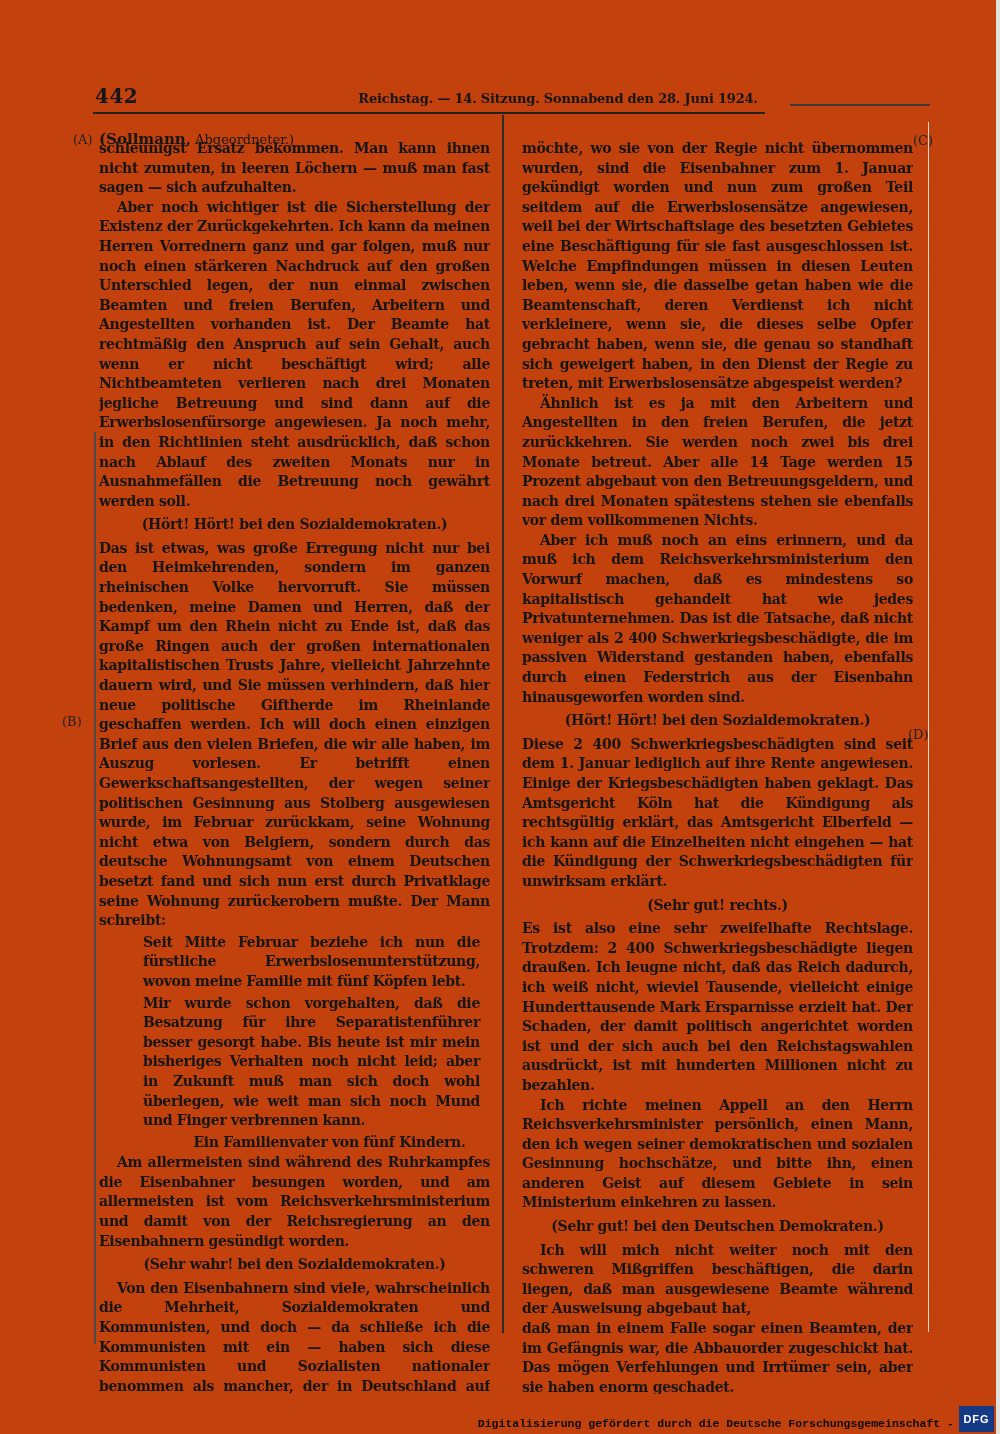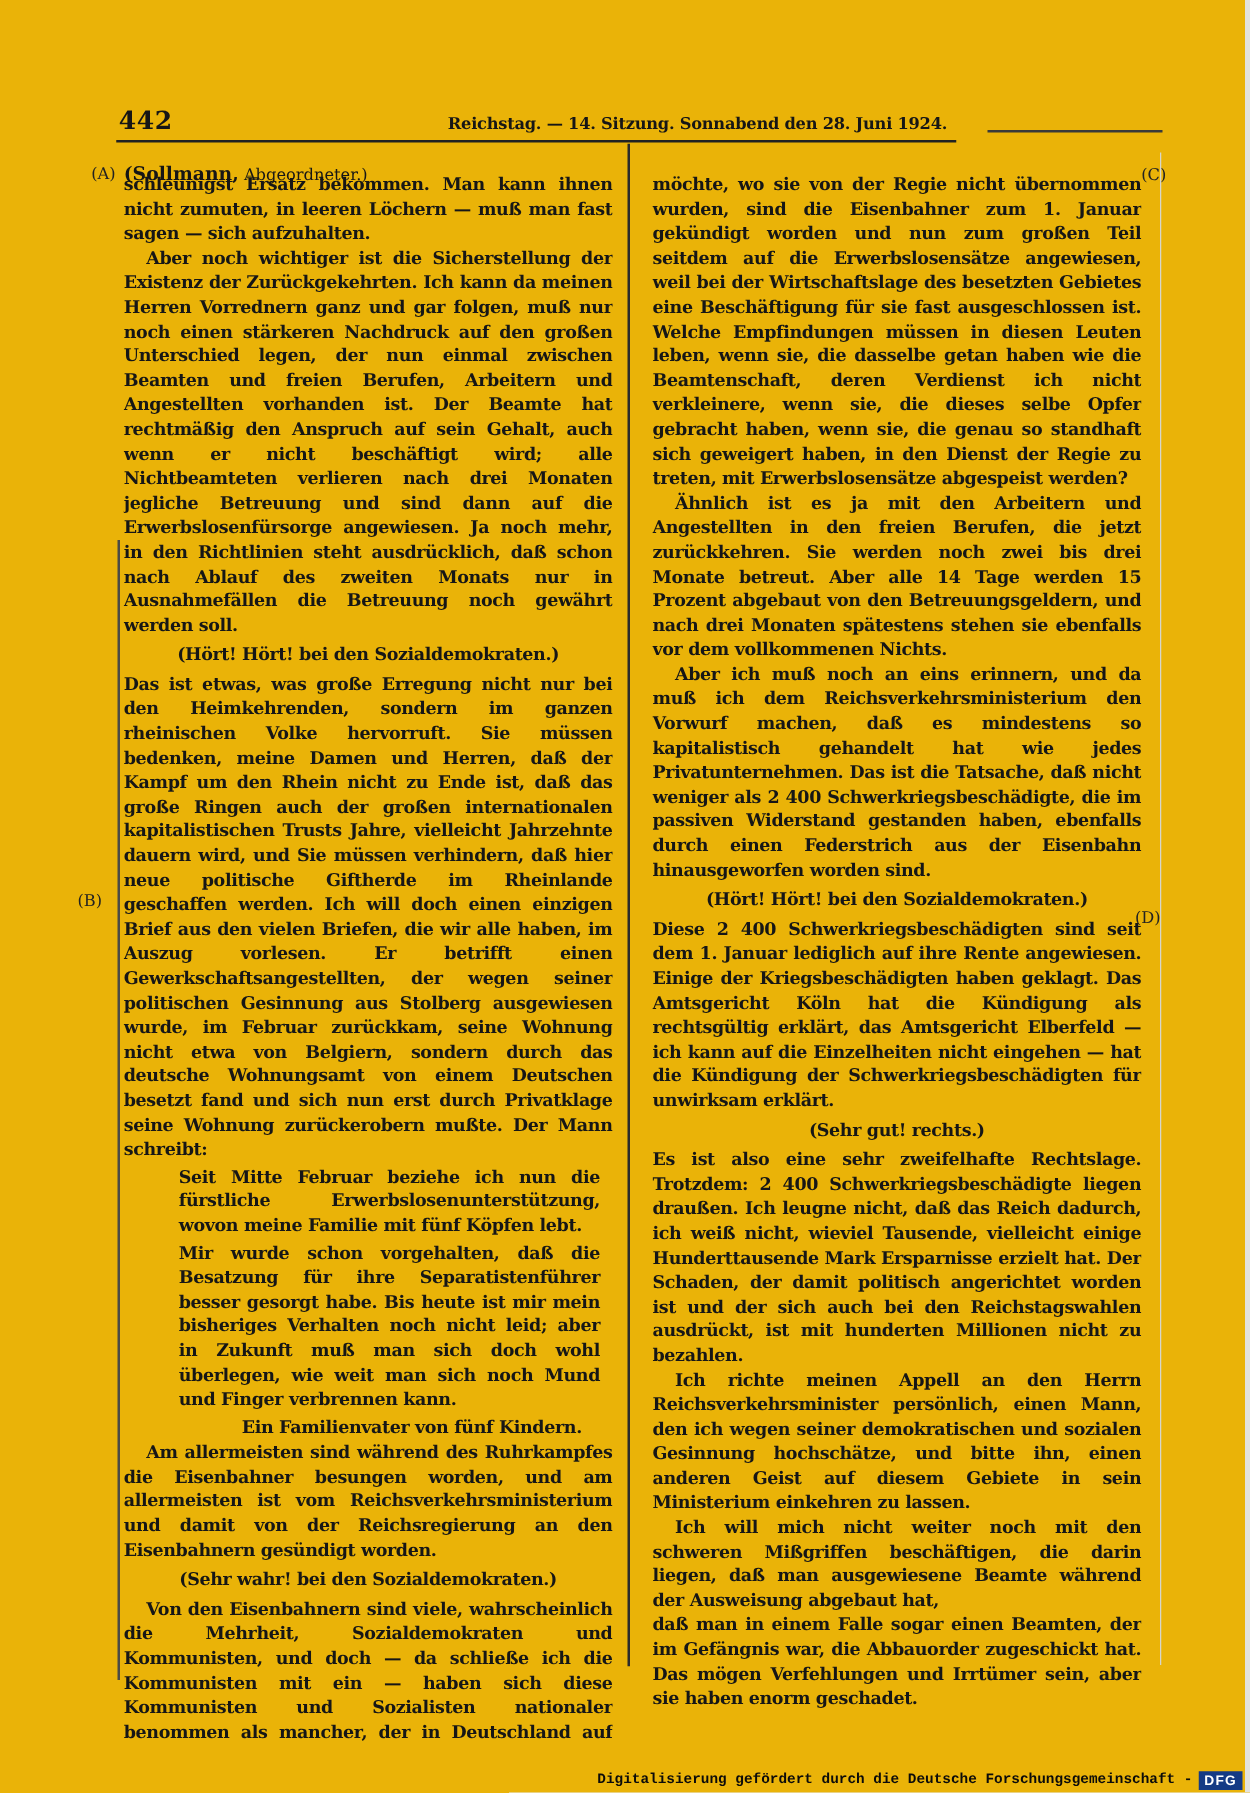--- a/index.html
+++ b/index.html
@@ -1,18 +1,18 @@
 <!DOCTYPE html>
 <html lang="de"><head>
 <meta charset="utf-8">
 <style>
   html,body{margin:0;padding:0;background:#e9e9e6;}
   #page{
     position:relative;width:1000px;height:1434px;margin:0 auto;
-    background:#eab308;overflow:hidden;
+    background:#c2410c;overflow:hidden;
     font-family:"DejaVu Serif","Liberation Serif",serif;
     color:#161616;
   }
   
   .header-row{
     position:absolute;top:84px;left:95px;width:836px;
     display:flex;align-items:baseline;
   }
   .page-number{font-size:20px;font-weight:bold;width:90px;letter-spacing:.5px;}
   .header-title{flex:1;text-align:center;font-size:13px;font-weight:bold;letter-spacing:-0.2px;}
@@ -50,21 +50,21 @@
   .ml-b{top:714px;left:62px;}
   .ml-c{top:133px;left:913px;}
   .ml-d{top:727px;left:908px;}
   
   .footer-credit{
     position:absolute;bottom:4px;right:46px;
     font-family:Liberation Mono, monospace;
     font-size:11.5px;font-weight:bold;color:#0b0b0b;letter-spacing:0;
   }
   .dfg-logo{
-    position:absolute;bottom:2px;right:6px;width:35px;height:15px;
+    position:absolute;bottom:2px;right:6px;width:35px;height:26px;
     background:#143a85;color:#ffffff;
     font-family:"Liberation Sans","DejaVu Sans",sans-serif;
     font-size:11px;font-weight:bold;letter-spacing:1px;
     display:flex;align-items:center;justify-content:center;
   }
 </style>
 </head>
 <body>
 
 <div id="page">
@@ -100,20 +100,21 @@
       </div>
     <div class="col">
         <p class="blk cont">möchte, wo sie von der Regie nicht übernommen wurden, sind die Eisenbahner zum 1. Januar gekündigt worden und nun zum großen Teil seitdem auf die Erwerbslosensätze angewiesen, weil bei der Wirtschaftslage des besetzten Gebietes eine Beschäftigung für sie fast ausgeschlossen ist.  Welche Empfindungen müssen in diesen Leuten leben, wenn sie, die dasselbe getan haben wie die Beamtenschaft, deren Verdienst ich nicht verkleinere, wenn sie, die dieses selbe Opfer gebracht haben, wenn sie, die genau so standhaft sich geweigert haben, in den Dienst der Regie zu treten, mit Erwerbslosensätze abgespeist werden?</p>
         <p class="blk p">Ähnlich ist es ja mit den Arbeitern und Angestellten in den freien Berufen, die jetzt zurückkehren.  Sie werden noch zwei bis drei Monate betreut.  Aber alle 14 Tage werden 15 Prozent abgebaut von den Betreuungsgeldern, und nach drei Monaten spätestens stehen sie ebenfalls vor dem vollkommenen Nichts.</p>
         <p class="blk p">Aber ich muß noch an eins erinnern, und da muß ich dem Reichsverkehrsministerium den Vorwurf machen, daß es mindestens so kapitalistisch gehandelt hat wie jedes Privatunternehmen.  Das ist die Tatsache, daß nicht weniger als 2 400 Schwerkriegsbeschädigte, die im passiven Widerstand gestanden haben, ebenfalls durch einen Federstrich aus der Eisenbahn hinausgeworfen worden sind.</p>
         <p class="blk center">(Hört! Hört! bei den Sozialdemokraten.)</p>
         <p class="blk cont">Diese 2 400 Schwerkriegsbeschädigten sind seit dem 1. Januar lediglich auf ihre Rente angewiesen.  Einige der Kriegsbeschädigten haben geklagt.  Das Amtsgericht Köln hat die Kündigung als rechtsgültig erklärt, das Amtsgericht Elberfeld — ich kann auf die Einzelheiten nicht eingehen — hat die Kündigung der Schwerkriegsbeschädigten für unwirksam erklärt.</p>
         <p class="blk center">(Sehr gut! rechts.)</p>
         <p class="blk cont">Es ist also eine sehr zweifelhafte Rechtslage.  Trotzdem: 2 400 Schwerkriegsbeschädigte liegen draußen. Ich leugne nicht, daß das Reich dadurch, ich weiß nicht, wieviel Tausende, vielleicht einige Hunderttausende Mark Ersparnisse erzielt hat.  Der Schaden, der damit politisch angerichtet worden ist und der sich auch bei den Reichstagswahlen ausdrückt, ist mit hunderten Millionen nicht zu bezahlen.</p>
         <p class="blk p">Ich richte meinen Appell an den Herrn Reichsverkehrsminister persönlich, einen Mann, den ich wegen seiner demokratischen und sozialen Gesinnung hochschätze, und bitte ihn, einen anderen Geist auf diesem Gebiete in sein Ministerium einkehren zu lassen.</p>
+        <p class="blk center">(Sehr gut! bei den Deutschen Demokraten.)</p>
         <p class="blk p">Ich will mich nicht weiter noch mit den schweren Mißgriffen beschäftigen, die darin liegen, daß man ausgewiesene Beamte während der Ausweisung abgebaut hat,</p>
         <p class="blk cont">daß man in einem Falle sogar einen Beamten, der im Gefängnis war, die Abbauorder zugeschickt hat.  Das mögen Verfehlungen und Irrtümer sein, aber sie haben enorm geschadet.</p>
       </div>
   </div>
 
   <div class="column-divider"></div>
   <div class="left-margin-line"></div>
   <div class="right-margin-line"></div>
   <div class="right-edge-strip"></div>
 

